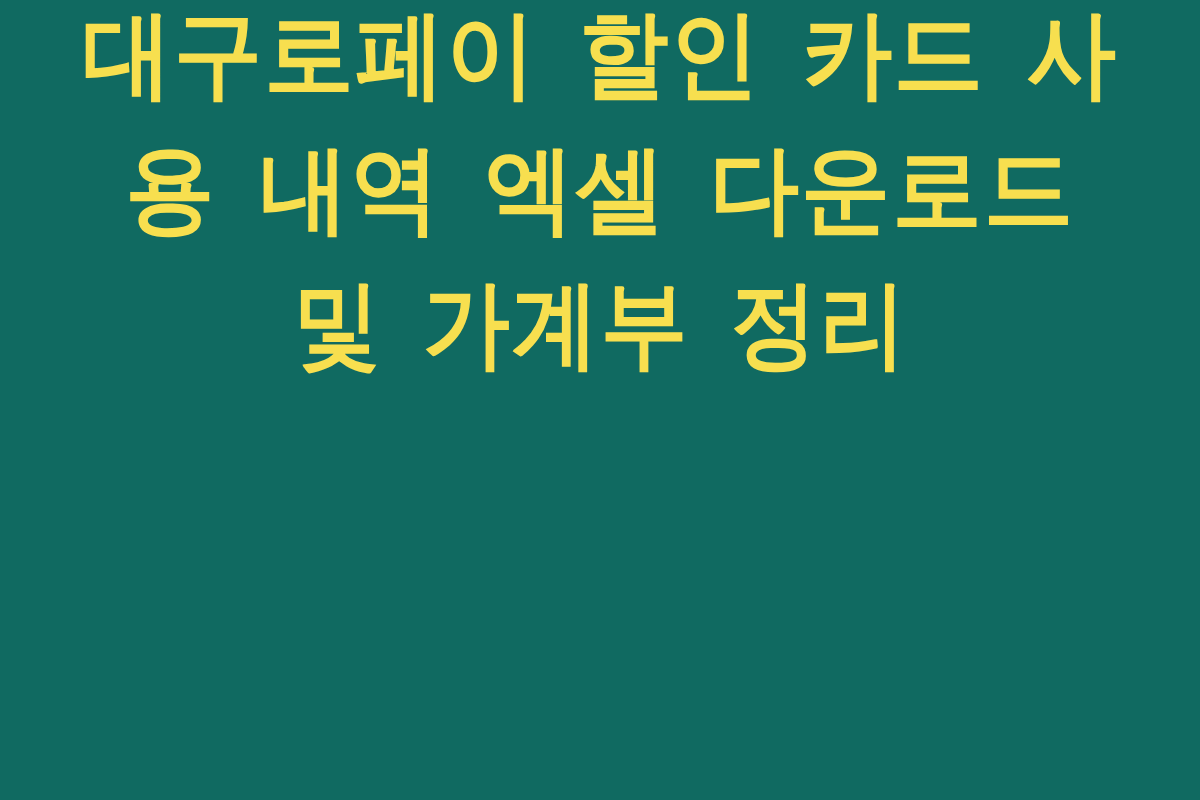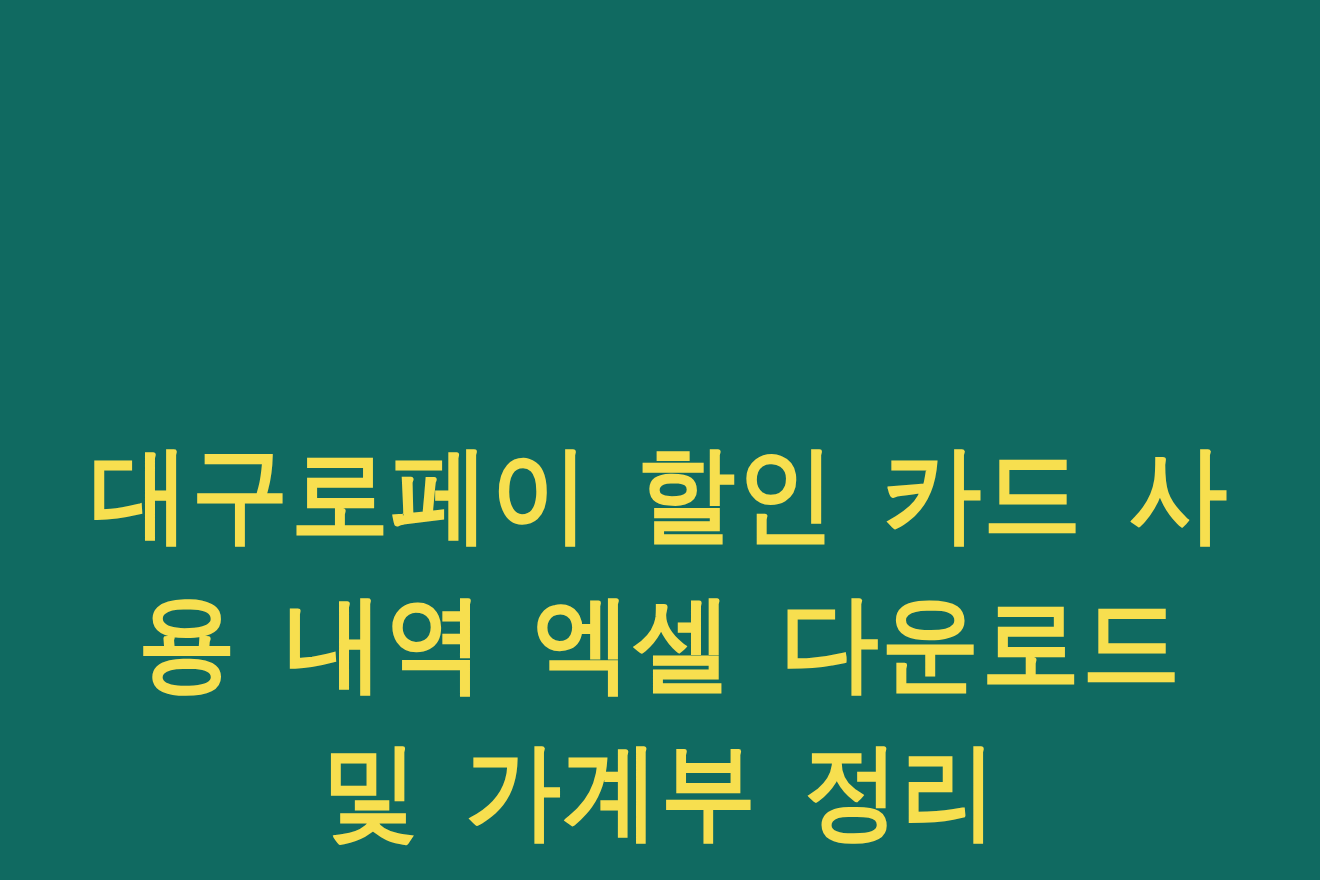--- a/index.html
+++ b/index.html
@@ -17,21 +17,21 @@
 
   
   .banner-canvas {
     position: relative;
     width: 1200px;
     height: 800px;
     box-sizing: border-box;
     display: flex;
     flex-direction: column;
     align-items: center;
-    justify-content: flex-end;
+    justify-content: flex-start;
     overflow: hidden;
     
   }
 
   
   .headline {
     width: 1090px;
     margin: 0;
     padding: 0;
     text-align: center;

